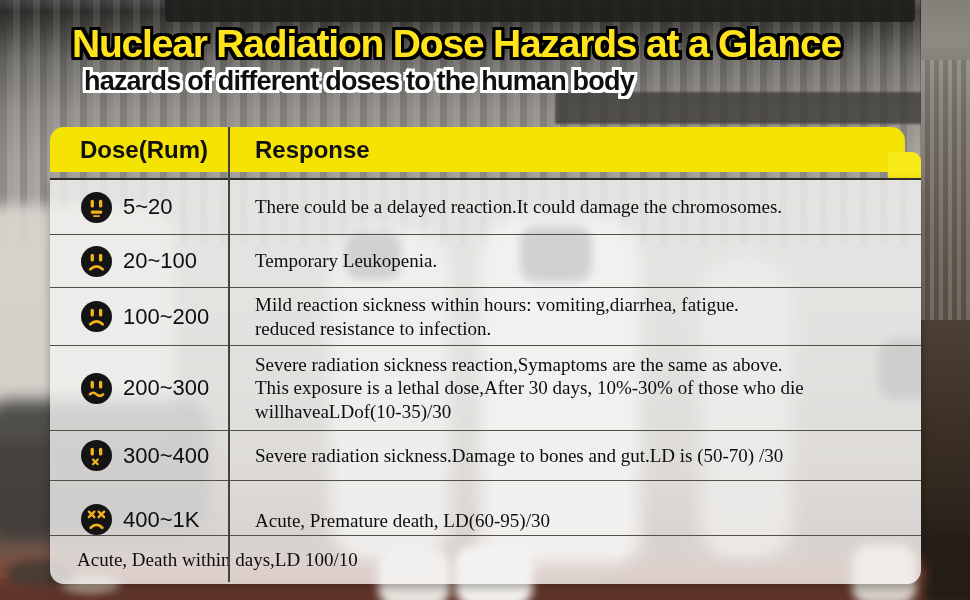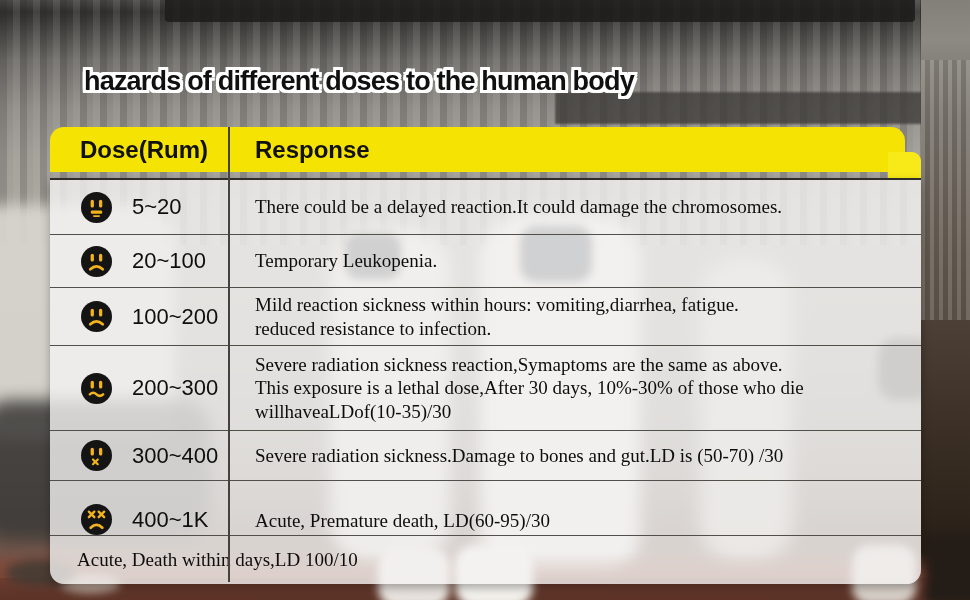--- a/index.html
+++ b/index.html
@@ -74,21 +74,21 @@
     background:rgba(244,243,241,0.80);
     border-top:2px solid #2f2e2a;
     border-radius:0 0 14px 14px;
     box-shadow:0 4px 10px rgba(0,0,0,.3);
     display:flex;flex-direction:column;overflow:hidden;
   }
   .row{display:flex;flex:none;box-sizing:border-box;}
   .row + .row{border-top:1.5px solid #514f4a;}
   .cell-dose{
     width:178px;flex:none;box-sizing:border-box;
-    display:flex;align-items:center;gap:20px;padding-left:31px;
+    display:flex;align-items:center;gap:11px;padding-left:31px;
     font-size:22px;color:#0e0e0e;
   }
   .cell-resp{
     flex:1;display:flex;align-items:center;box-sizing:border-box;
     padding:3px 10px 3px 27px;
     font-size:19px;line-height:23.5px;color:#0d0d0d;white-space:pre-line;font-family:Liberation Serif, serif;
   }
   .face{width:31px;height:31px;flex:none;display:inline-flex;}
   .face svg{width:31px;height:31px;}
   .vline{
@@ -119,20 +119,21 @@
     <div class="bg-ground"></div>
     <div class="bg-ground2"></div>
     <div class="bg-leg1"></div>
     <div class="bg-leg2"></div>
     <div class="bg-leg3"></div>
     <div class="bg-corner-dark"></div>
     <div class="bg-spot1"></div>
     <div class="bg-spot2"></div>
   </div>
 
+  <h1 class="title">Nuclear Radiation Dose Hazards at a Glance</h1>
   <h2 class="subtitle">hazards of different doses to the human body</h2>
 
   <div class="dose-table">
     <div class="thead">
       <div class="th th-dose">Dose(Rum)</div>
       <div class="th th-resp">Response</div>
     </div>
     <div class="head-step"></div>
     <div class="rows" id="rows">
   <div class="row" style="height: 54px;">

